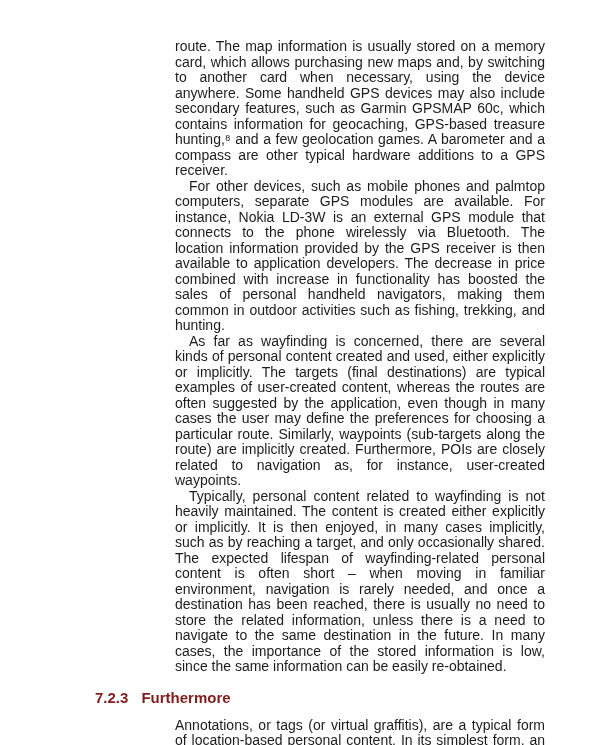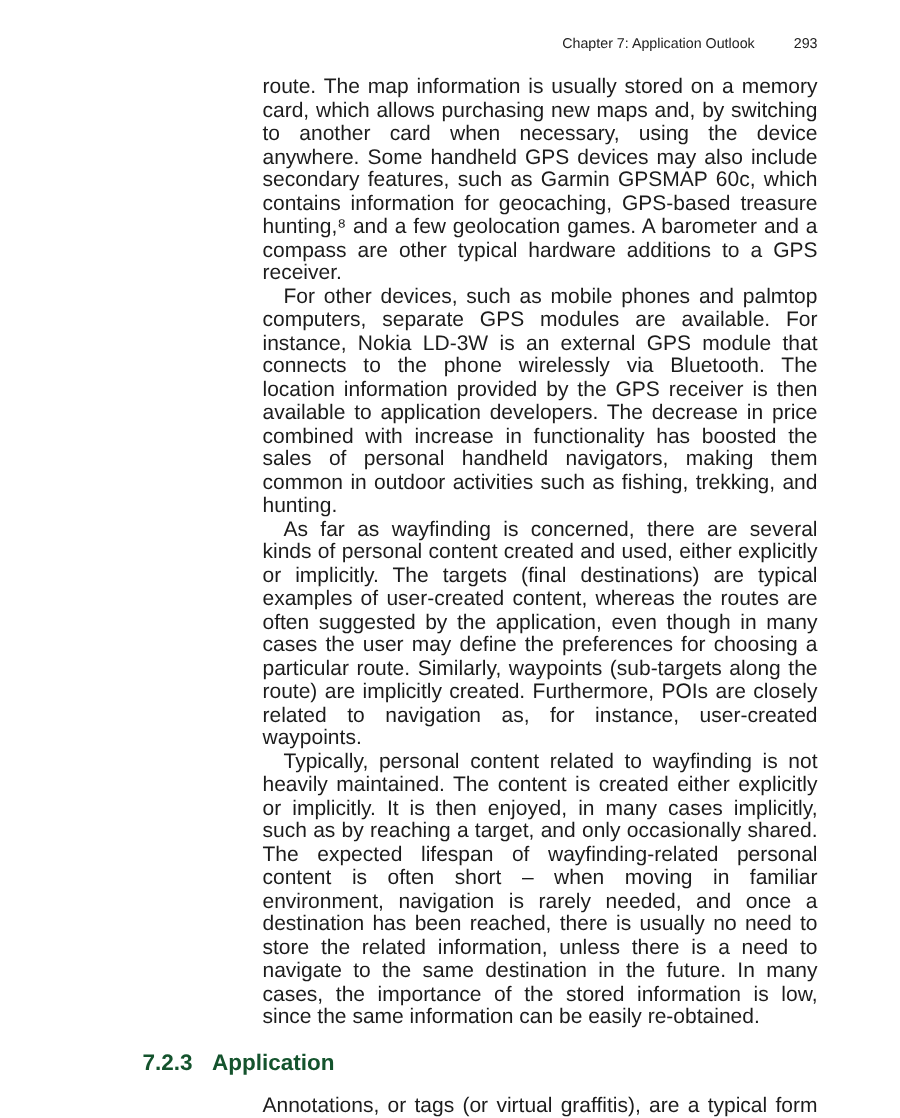--- a/index.html
+++ b/index.html
@@ -40,21 +40,21 @@
   .text-block p {
     margin: 0;
   }
   .text-block p.indent {
     text-indent: 14px;
   }
   .section-heading {
     margin: 14px 0 12px 95px;
     font-size: 15px;
     font-weight: bold;
-    color: #14532d;
+    color: #7f1d1d;
     display: flex;
     gap: 13px;
     align-items: baseline;
   }
   .footnote {
     margin-left: 175px;
     margin-top: 12px;
     font-size: 9.5px;
     color: #222222;
   }
@@ -70,35 +70,31 @@
   .footnote-text sup {
     font-size: 7px;
     margin-right: 3px;
   }
 </style>
 </head>
 <body>
 
 <div class="page">
 
-  <div class="running-header">
-    <span>Chapter 7: Application Outlook</span>
-    <span>293</span>
-  </div>
 
   <div class="text-block first">
     <p>route. The map information is usually stored on a memory card, which allows purchasing new maps and, by switching to another card when necessary, using the device anywhere. Some handheld GPS devices may also include secondary features, such as Garmin GPSMAP 60c, which contains information for geocaching, GPS-based treasure hunting,⁸ and a few geolocation games. A barometer and a compass are other typical hardware additions to a GPS receiver.</p>
     <p class="indent">For other devices, such as mobile phones and palmtop computers, separate GPS modules are available. For instance, Nokia LD-3W is an external GPS module that connects to the phone wirelessly via Bluetooth. The location information provided by the GPS receiver is then available to application developers. The decrease in price combined with increase in functionality has boosted the sales of personal handheld navigators, making them common in outdoor activities such as fishing, trekking, and hunting.</p>
     <p class="indent">As far as wayfinding is concerned, there are several kinds of personal content created and used, either explicitly or implicitly. The targets (final destinations) are typical examples of user-created content, whereas the routes are often suggested by the application, even though in many cases the user may define the preferences for choosing a particular route. Similarly, waypoints (sub-targets along the route) are implicitly created. Furthermore, POIs are closely related to navigation as, for instance, user-created waypoints.</p>
     <p class="indent">Typically, personal content related to wayfinding is not heavily maintained. The content is created either explicitly or implicitly. It is then enjoyed, in many cases implicitly, such as by reaching a target, and only occasionally shared. The expected lifespan of wayfinding-related personal content is often short – when moving in familiar environment, navigation is rarely needed, and once a destination has been reached, there is usually no need to store the related information, unless there is a need to navigate to the same destination in the future. In many cases, the importance of the stored information is low, since the same information can be easily re-obtained.</p>
   </div>
 
   <h2 class="section-heading">
     <span>7.2.3</span>
-    <span>Application</span>
+    <span>Furthermore</span>
   </h2>
 
   <div class="text-block">
     <p>Annotations, or tags (or virtual graffitis), are a typical form of location-based personal content. In its simplest form, an application may allow adding location-dependent notes that can be later locally retrieved and presented by overlaying them on a map. More advanced annotation concepts provide tools for sharing and publishing the annotations, that</p>
   </div>
 
   <div class="footnote">
     <div class="footnote-rule"></div>
     <p class="footnote-text"><sup>8</sup><span>http://www.overlaying.com/</span></p>
   </div>

